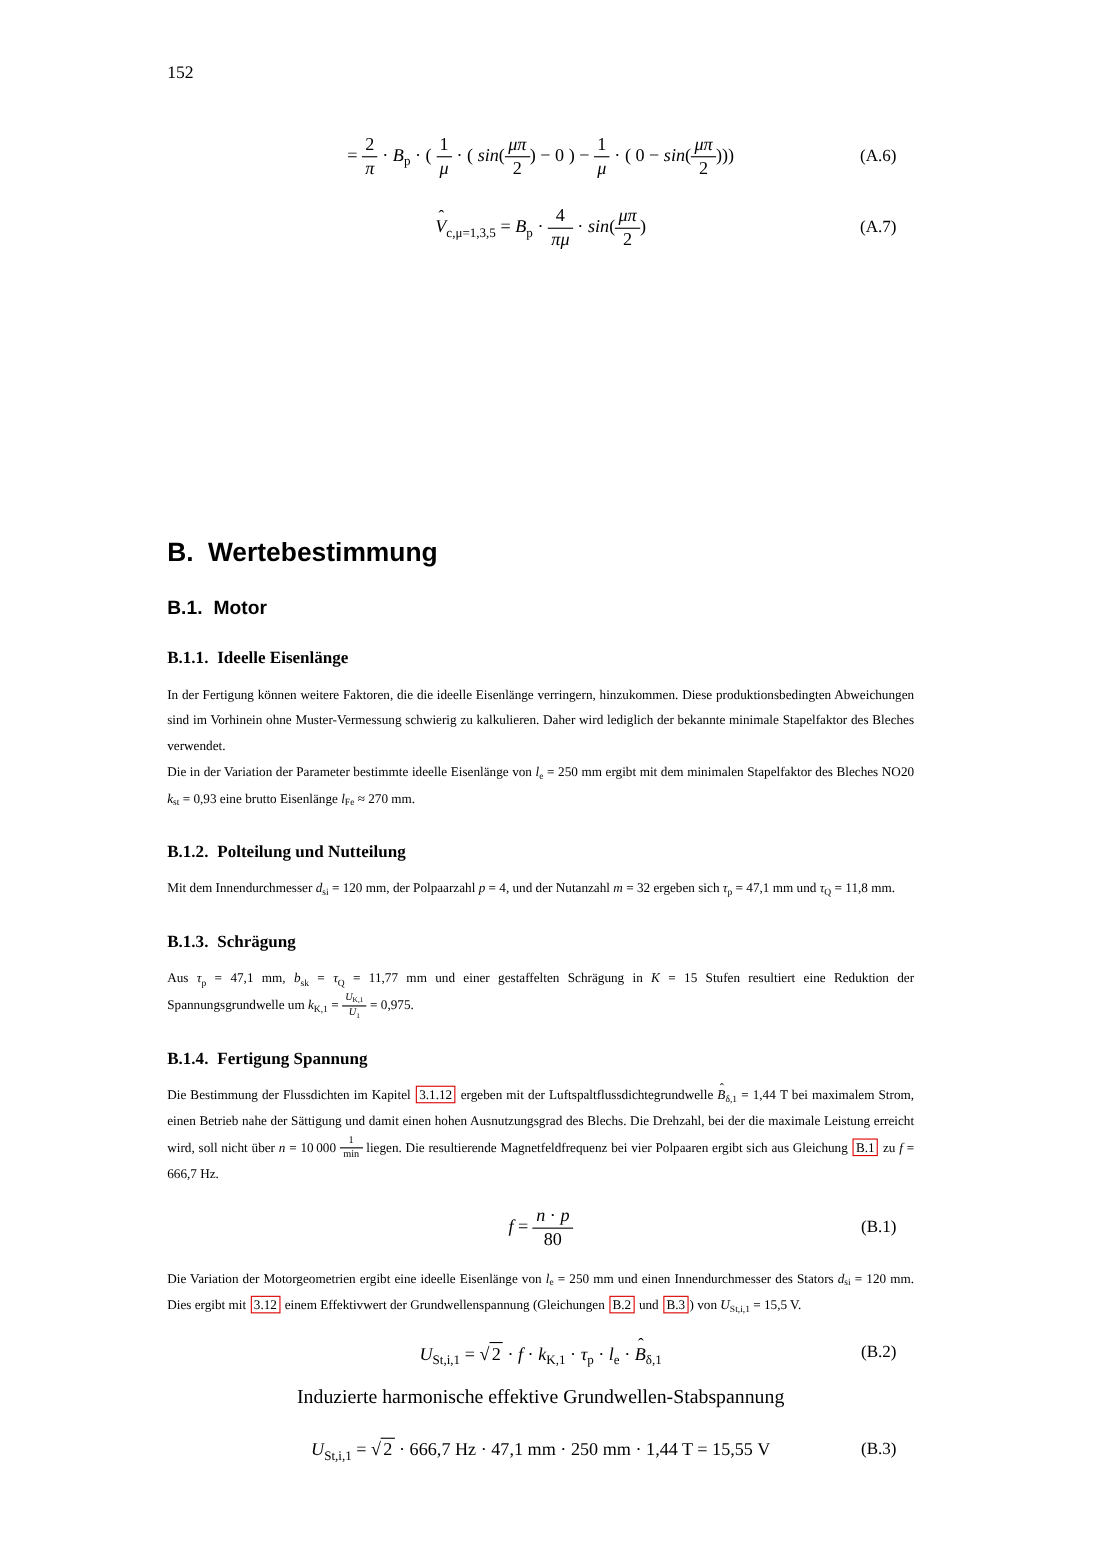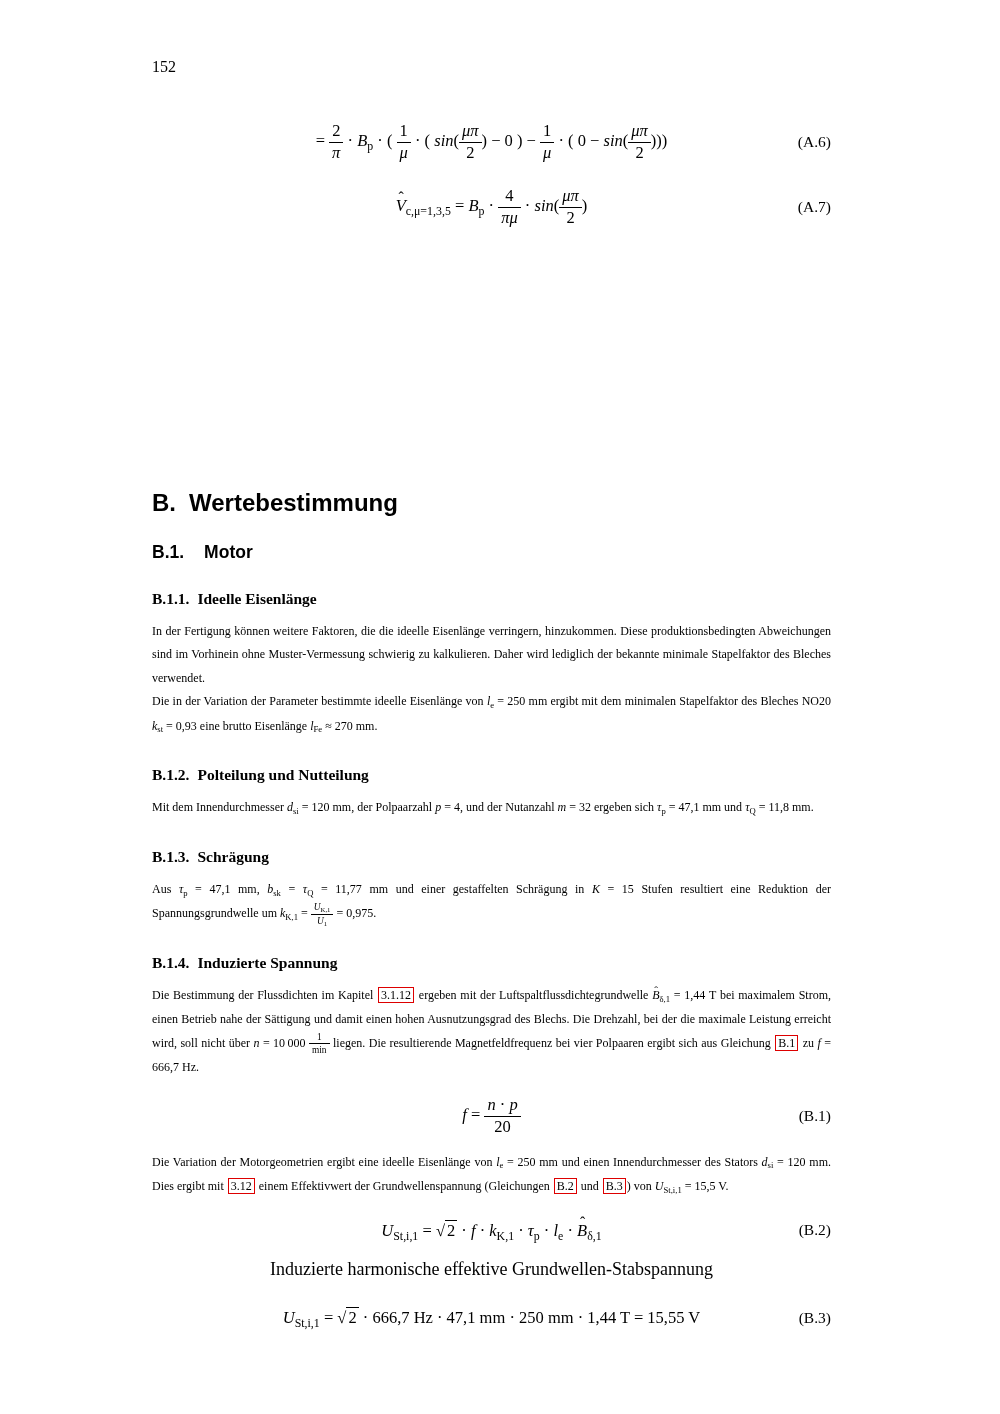--- a/index.html
+++ b/index.html
@@ -28,21 +28,21 @@
     left: 152px;
     top: 0;
     width: 679px;
   }
   
   h1,h2,h3 { font-family: "Liberation Sans", sans-serif; font-weight: bold; color: var(--txt); }
   h1.h-chapter { font-size: 24px; margin: 0; padding-top: 262px; line-height: 1.1; }
   h2.h-section { font-size: 17.5px; margin: 27px 0 0 0; line-height: 1.1; }
   h3.h-subsection { font-size: 15.5px; margin: 27px 0 13px 0; line-height: 1.1; font-family: Liberation Serif, serif; }
   h1 .hnum { margin-right: 13px; }
-  h2 .hnum { margin-right: 20px; text-align: right; }
+  h2 .hnum { margin-right: 10px; text-align: right; }
   h3 .hnum { margin-right: 8px; }
   
   .para {
     font-size: 12px;
     line-height: 23.5px;
     text-align: justify;
     margin: 0;
   }
   
   .i { font-style: italic; }
@@ -63,21 +63,21 @@
   }
   
   .eq-row {
     position: relative;
     display: flex;
     justify-content: center;
     align-items: center;
     font-size: 16.5px;
     line-height: 1.3;
   }
-  .eq-tag { position: absolute; right: 0; top: 50%; transform: translateY(-50%); font-size: 15.5px; }
+  .eq-tag { position: absolute; right: 16px; top: 50%; transform: translateY(-50%); font-size: 15.5px; }
   .eq-a6 { margin-top: 122px; }
   .eq-a7 { margin-top: 24px; }
   .eq-b1 { margin: 16px 0 14px 0; }
   .eq-b2 { margin-top: 20px; }
   .eq-b3 { margin-top: 26px; }
   .eq-caption { text-align: center; font-size: 18px; line-height: 1.3; margin-top: 17px; }
 </style>
 </head>
 <body>
 
@@ -114,26 +114,26 @@
       <span class="hnum">B.1.2.</span><span class="htxt">Polteilung und Nutteilung</span>
     </h3>
     <p class="para">Mit dem Innendurchmesser <span class="i">d</span><span class="sub">si</span> = 120 mm, der Polpaarzahl <span class="i">p</span> = 4, und der Nutanzahl <span class="i">m</span> = 32 ergeben sich <span class="i">τ</span><span class="sub">p</span> = 47,1 mm und <span class="i">τ</span><span class="sub">Q</span> = 11,8 mm.</p>
 
     <h3 class="h-subsection">
       <span class="hnum">B.1.3.</span><span class="htxt">Schrägung</span>
     </h3>
     <p class="para">Aus <span class="i">τ</span><span class="sub">p</span> = 47,1 mm, <span class="i">b</span><span class="sub">sk</span> = <span class="i">τ</span><span class="sub">Q</span> = 11,77 mm und einer gestaffelten Schrägung in <span class="i">K</span> = 15 Stufen resultiert eine Reduktion der Spannungsgrundwelle um <span class="i">k</span><span class="sub">K,1</span> = <span class="frac"><span class="num"><span class="i">U</span><span class="sub">K,1</span></span><span class="den"><span class="i">U</span><span class="sub">1</span></span></span> = 0,975.</p>
 
     <h3 class="h-subsection">
-      <span class="hnum">B.1.4.</span><span class="htxt">Induzierte Spannung</span>
+      <span class="hnum">B.1.4.</span><span class="htxt">Fertigung Spannung</span>
     </h3>
     <p class="para">Die Bestimmung der Flussdichten im Kapitel <span class="ref">3.1.12</span> ergeben mit der Luftspaltflussdichtegrund­welle <span class="hat"><span class="hat-mark">ˆ</span><span class="i">B</span></span><span class="sub">δ,1</span> = 1,44 T bei maximalem Strom, einen Betrieb nahe der Sättigung und damit einen hohen Ausnutzungsgrad des Blechs. Die Drehzahl, bei der die maximale Leistung erreicht wird, soll nicht über <span class="i">n</span> = 10 000 <span class="frac"><span class="num">1</span><span class="den">min</span></span> liegen. Die resultierende Magnetfeldfrequenz bei vier Polpaaren ergibt sich aus Gleichung <span class="ref">B.1</span> zu <span class="i">f</span> = 666,7 Hz.</p>
 
     <div class="eq-row eq-b1">
-      <span class="eq-body"><span class="i">f</span> = <span class="frac"><span class="num"><span class="i">n</span> · <span class="i">p</span></span><span class="den">20</span></span></span>
+      <span class="eq-body"><span class="i">f</span> = <span class="frac"><span class="num"><span class="i">n</span> · <span class="i">p</span></span><span class="den">80</span></span></span>
       <span class="eq-tag">(B.1)</span>
     </div>
 
     <p class="para">Die Variation der Motorgeometrien ergibt eine ideelle Eisenlänge von <span class="i">l</span><span class="sub">e</span> = 250 mm und einen Innendurchmesser des Stators <span class="i">d</span><span class="sub">si</span> = 120 mm. Dies ergibt mit <span class="ref">3.12</span> einem Effektivwert der Grundwellenspannung (Gleichungen <span class="ref">B.2</span> und <span class="ref">B.3</span>) von <span class="i">U</span><span class="sub">St,i,1</span> = 15,5 V.</p>
 
     <div class="eq-b2">
       <div class="eq-row">
         <span class="eq-body"><span class="i">U</span><span class="sub">St,i,1</span> = <span class="sqrt">√<span class="rad">2</span></span> · <span class="i">f</span> · <span class="i">k</span><span class="sub">K,1</span> · <span class="i">τ</span><span class="sub">p</span> · <span class="i">l</span><span class="sub">e</span> · <span class="hat"><span class="hat-mark">ˆ</span><span class="i">B</span></span><span class="sub">δ,1</span></span>
         <span class="eq-tag">(B.2)</span>
       </div>

